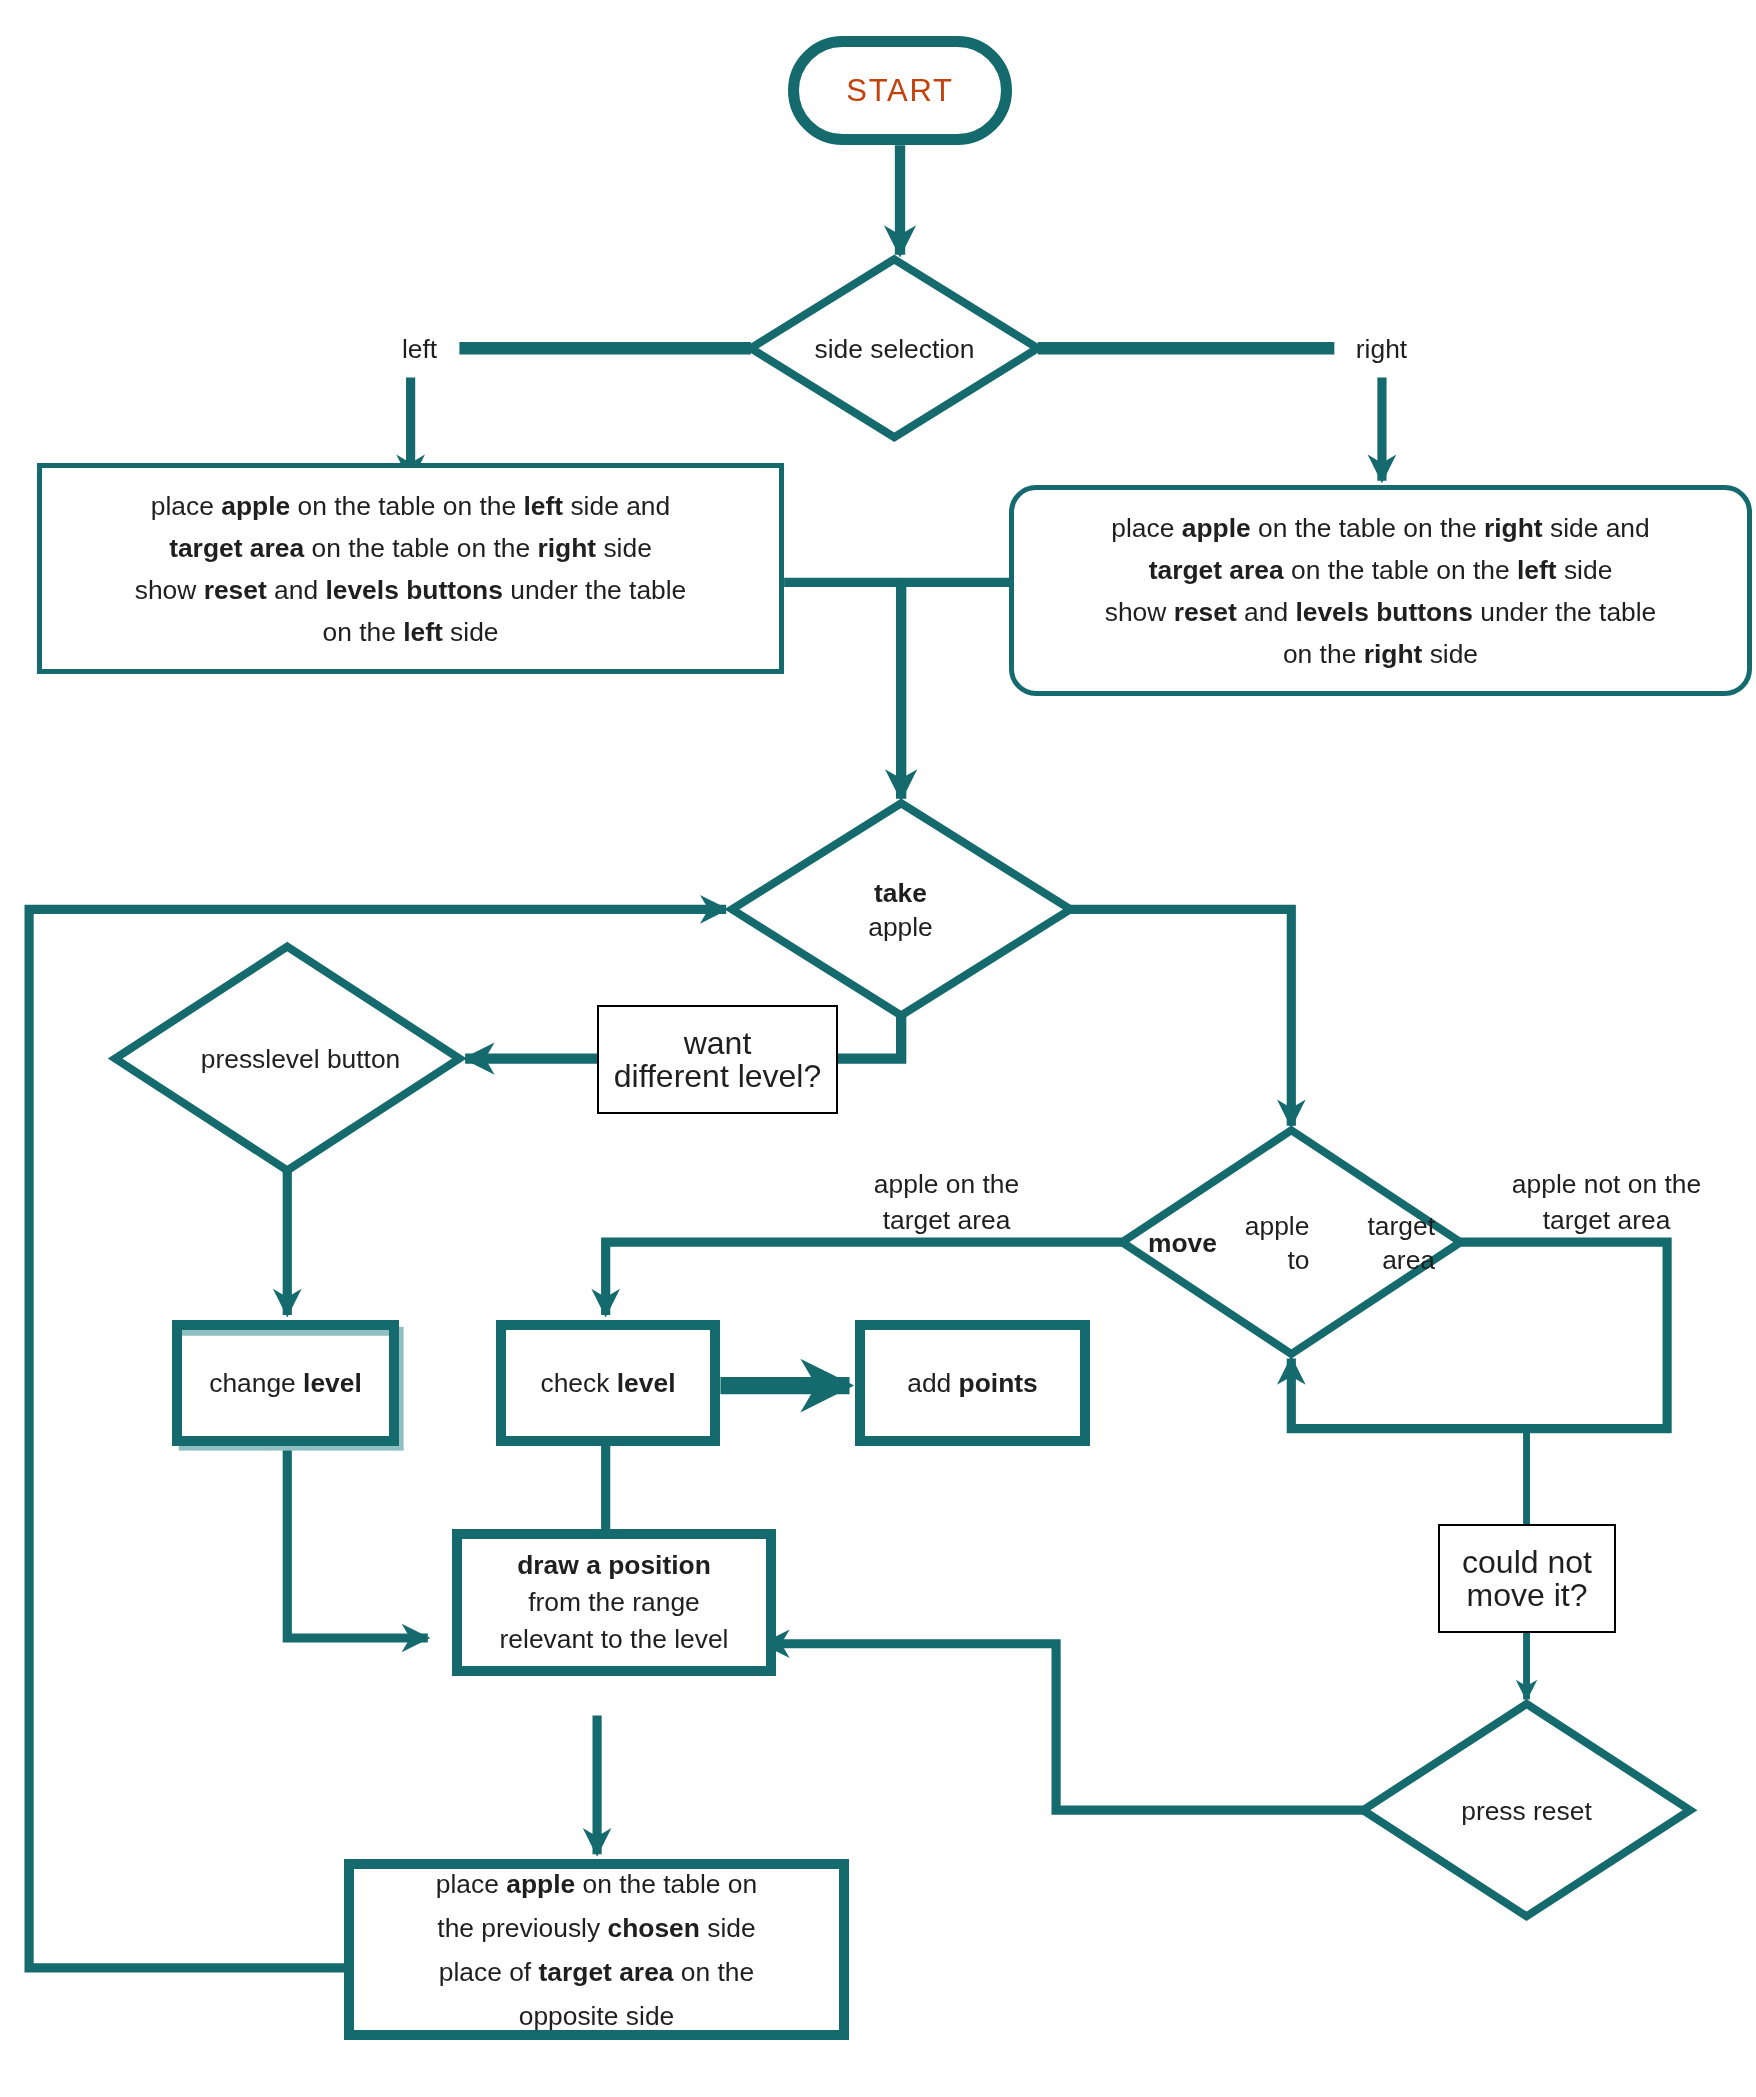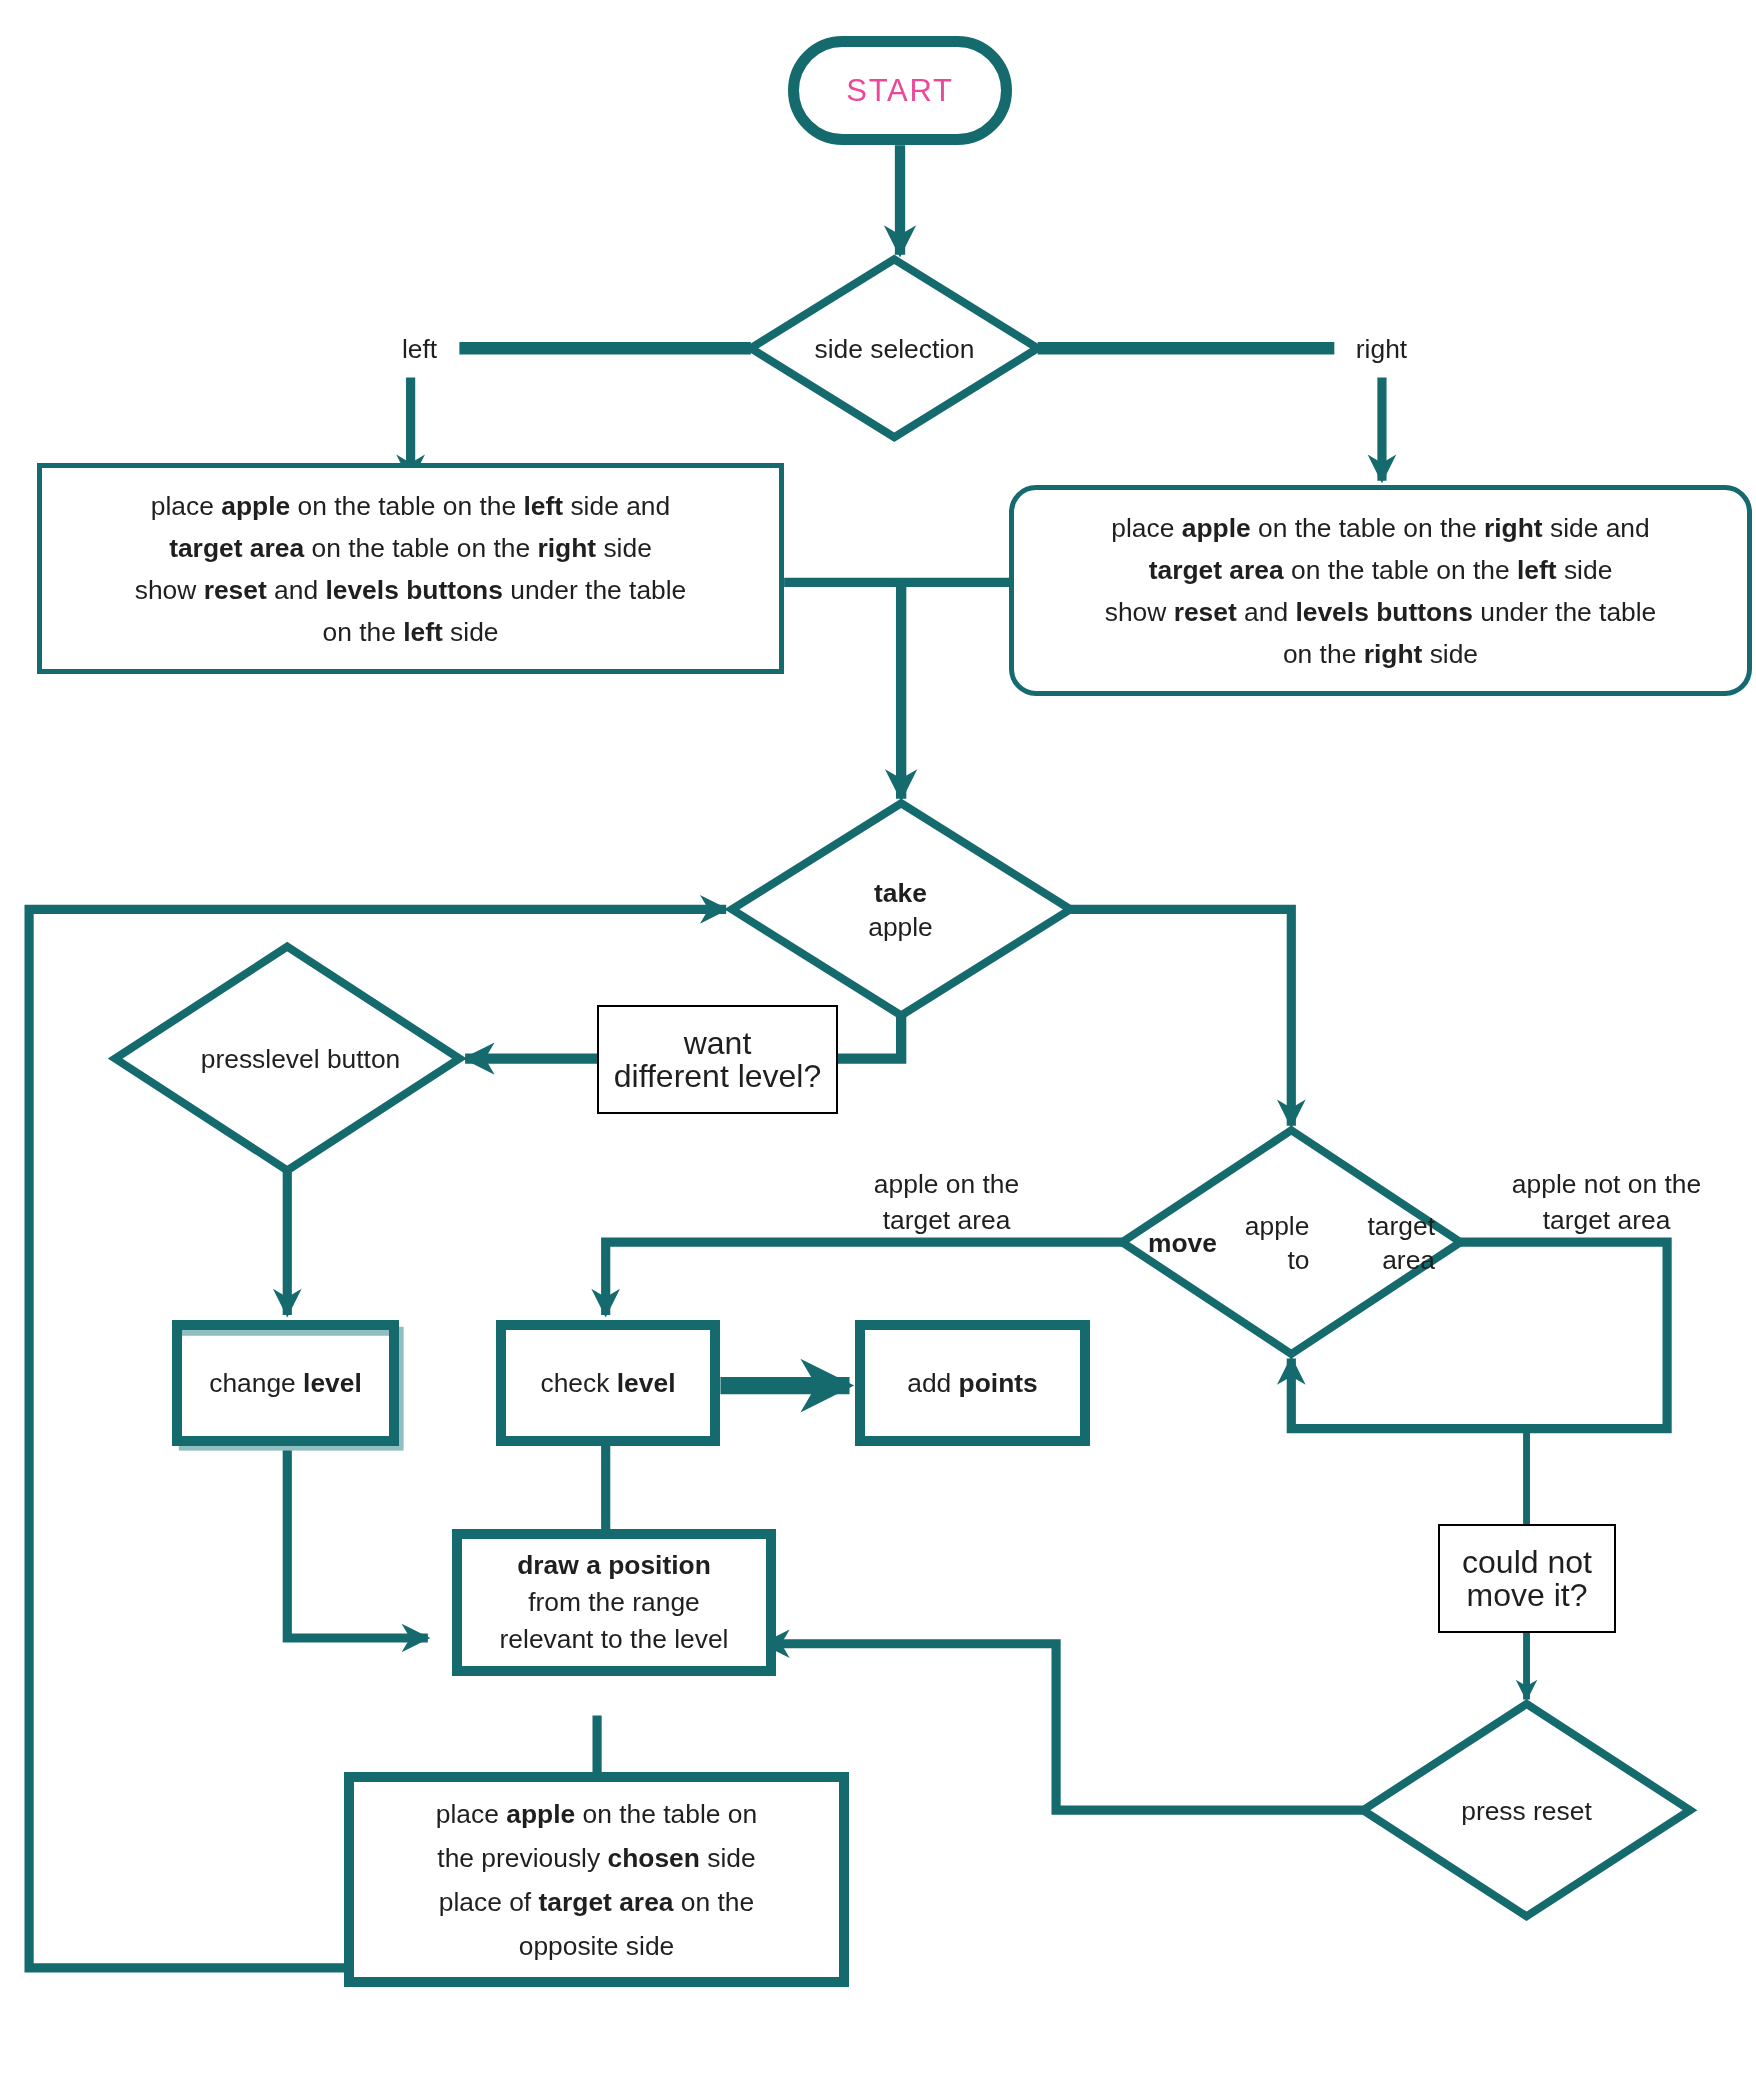--- a/index.html
+++ b/index.html
@@ -15,21 +15,21 @@
   }
   .big-box{border-width:5.7px;line-height:42px;}
   .label-box{
     position:absolute;box-sizing:border-box;background:#ffffff;border:2.9px solid #000000;
     display:flex;align-items:center;justify-content:center;text-align:center;
     font-size:32px;line-height:33px;
   }
   .stadium{
     position:absolute;box-sizing:border-box;background:#ffffff;border:11.5px solid #156a6e;
     border-radius:63px;display:flex;align-items:center;justify-content:center;
-    font-size:31px;letter-spacing:1.7px;color:#ec4899;
+    font-size:31px;letter-spacing:1.7px;color:#c2410c;
   }
   .dtext{
     position:absolute;display:flex;align-items:center;justify-content:center;
     text-align:right;font-size:26.4px;line-height:34px;
   }
   .elabel{
     position:absolute;text-align:center;font-size:26.4px;line-height:36px;color:#1f1f1f;
   }
   .b{font-weight:700;}
   .hl{box-shadow:5.7px 5.7px 0 -1.1px #8fbfc0, inset 0 6.9px 0 -1.1px #8fbfc0;align-items:center;}
@@ -130,21 +130,21 @@
   </div>
   <div class="node-box" style="left:496px;top:1320px;width:224px;height:126px;">
     <div><span>check </span><span class="b">level</span></div>
   </div>
   <div class="node-box" style="left:855px;top:1320px;width:235px;height:126px;">
     <div><span>add </span><span class="b">points</span></div>
   </div>
   <div class="node-box" style="left:433px;top:1529px;width:324px;height:147px;margin-left:19px;">
     <div><span class="b">draw a position</span><br><span>from the range</span><br><span>relevant to the level</span></div>
   </div>
-  <div class="node-box" style="left:344px;top:1772px;width:505px;height:215px;line-height:44px;align-items:center;">
+  <div class="node-box" style="left:344px;top:1859px;width:505px;height:181px;line-height:44px;align-items:center;">
     <div><span>place </span><span class="b">apple</span><span> on the table on</span><br><span>the previously </span><span class="b">chosen</span><span> side</span><br><span>place of </span><span class="b">target area</span><span> on the</span><br><span>opposite side</span></div>
   </div>
 
   <div class="label-box" style="left:597px;top:1005px;width:241px;height:109px;">
     <div><span>want</span><br><span>different level?</span></div>
   </div>
   <div class="label-box" style="left:1438px;top:1524px;width:178px;height:109px;">
     <div><span>could not</span><br><span>move it?</span></div>
   </div>
 

